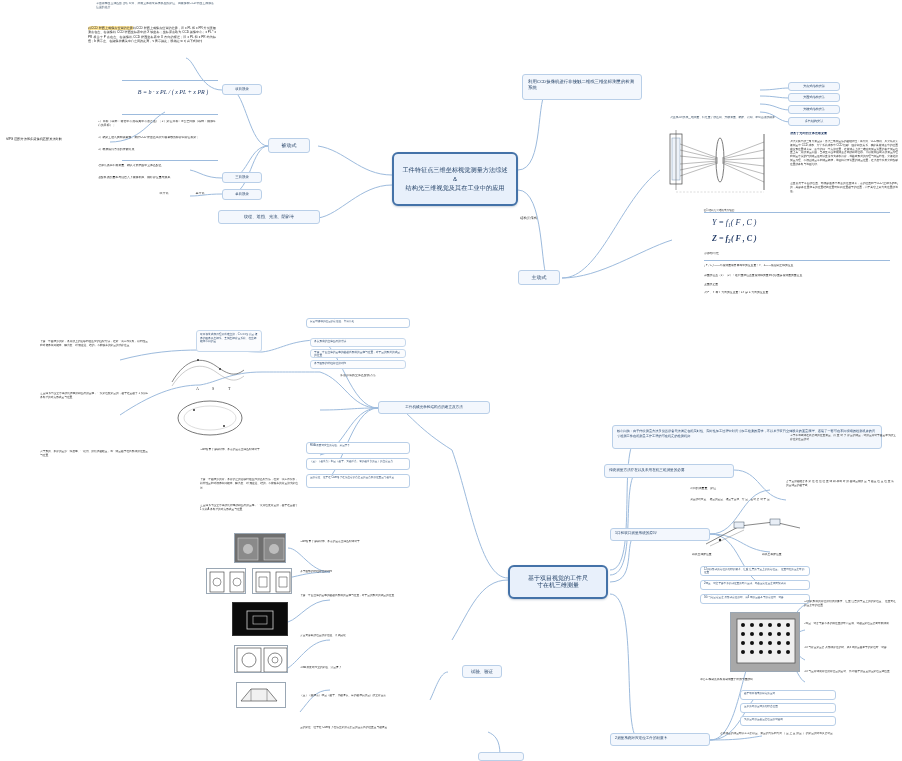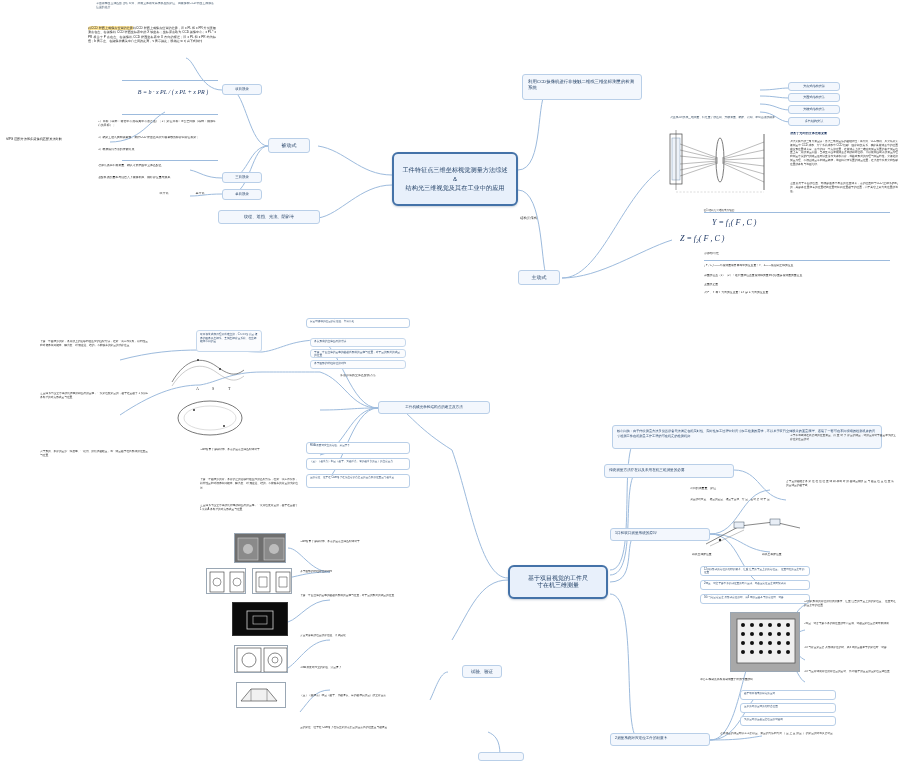--- a/index.html
+++ b/index.html
@@ -219,21 +219,21 @@
   <div class="node label tiny" style="left:788px;top:117px;width:52px;height:9px;font-size:3.1px;">多色结构光法</div>
 
   <div class="node plain tiny" style="left:790px;top:132px;width:106px;font-size:3.1px;font-weight:bold;color:#1f3864;">垂直于光纤的立体光谱变量</div>
   <div class="node para tiny" style="left:790px;top:140px;width:108px;height:40px;font-size:2.7px;line-height:1.4;">属光采集中的三角光测量法：激光三角测量法的基础原理：将光源、CCD像机、反光镜及光栅测量中 CCD 成像、光学系统成像中 CCD 投影一固定相交关系、确定其被测面中的位置或变形位置或者有一面中的同一个点的位置，在被测点上的三维信息测量装置的各个测量位置上有一定的测量范围，当相互平面和被测面之间的相对位移。并以被测面或者的测量原理和测量方法进行的测量值可以直接作为参数设定，等基本形式的原理与测量特性，光栅化的测量原理、不摄面测量平和测量标准，等值得记录装置的测量位置，在光度中反射光和投影位置的参数与等值比较。</div>
   <div class="node para tiny" style="left:790px;top:182px;width:108px;height:18px;font-size:2.7px;line-height:1.4;">也直接用于平面的位置、可能是图像下界面的位置或者，点的位置和与CCD 坐标系(mm)的，其是参位置和有的位置结构位置可得到位置基于的位置，由于其它上两方向位置的等值。</div>
 
   <div class="rule" style="left:704px;top:212px;width:186px;"></div>
   <div class="node plain" style="left:712px;top:218px;width:120px;">
     <div class="formula" style="font-size:8px;">Y = f₁( F , C )</div>
   </div>
-  <div class="node plain" style="left:680px;top:234px;width:120px;">
+  <div class="node plain" style="left:712px;top:234px;width:120px;font-weight:bold;">
     <div class="formula" style="font-size:8px;">Z = f₂( F , C )</div>
   </div>
   <div class="node plain tiny" style="left:704px;top:252px;width:60px;font-size:3px;color:#333;">形参数可性</div>
   <div class="rule" style="left:704px;top:260px;width:186px;"></div>
 
   <div class="node para tiny" style="left:704px;top:264px;width:190px;height:8px;font-size:2.8px;">( F , C ) ——与被测量需要参考中的位置量；Y、Z——被控制坐标的位置</div>
   <div class="node para tiny" style="left:704px;top:274px;width:190px;height:8px;font-size:2.8px;">标量的位置（1）（2）：在代量和位置量被测标的量和比较量是被测量的量位置</div>
   <div class="node para tiny" style="left:704px;top:283px;width:190px;height:7px;font-size:2.8px;">重量的正量</div>
   <div class="node para tiny" style="left:704px;top:291px;width:190px;height:7px;font-size:2.8px;">设 F 、Y 有 T 方向的位置量；ZY 是 Z 方向的位置量</div>
 

